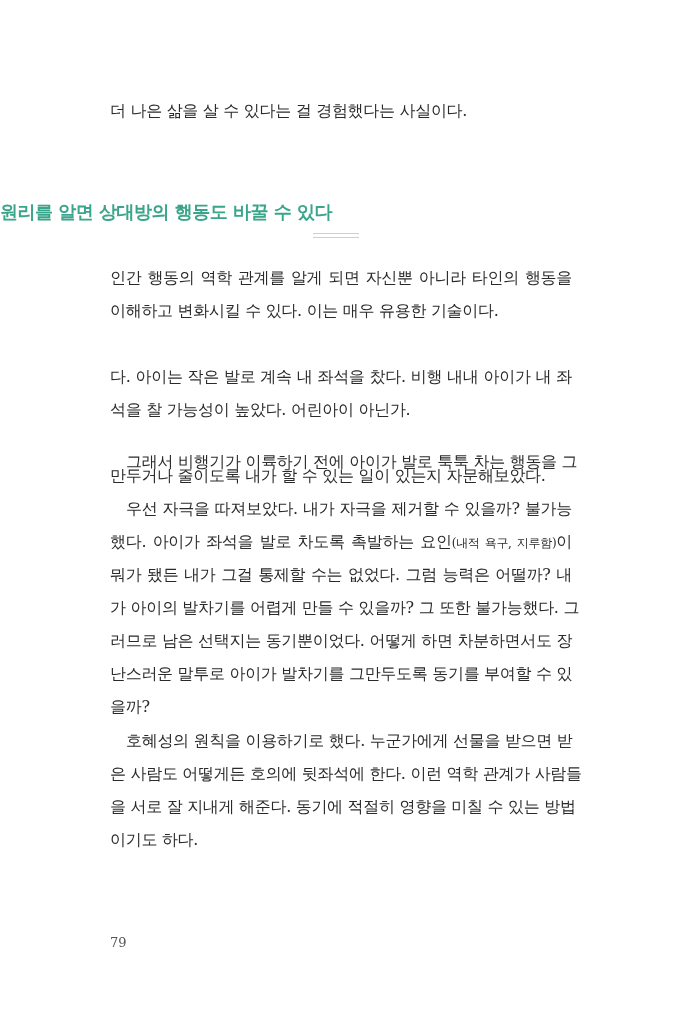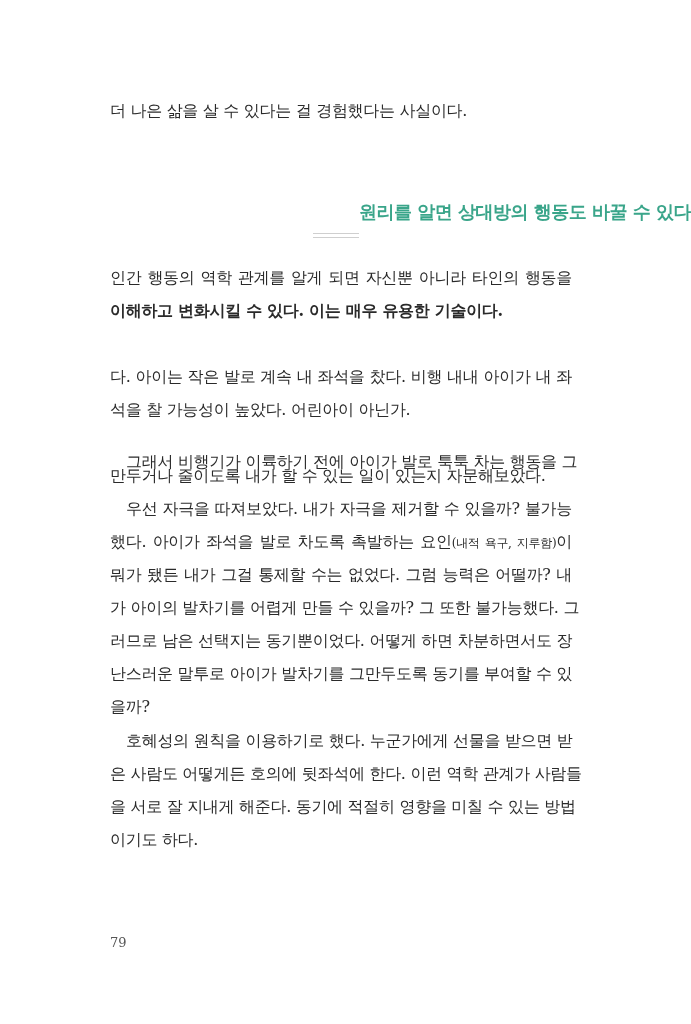--- a/index.html
+++ b/index.html
@@ -32,21 +32,21 @@
   .justify {
     text-align: justify;
     text-align-last: justify;
   }
   .indent { padding-left: 16px; width: 446px; }
   .small { font-size: 12px; }
   .heading {
     position: absolute;
     left: 0; width: 691px;
     top: 200px;
-    text-align: right;
+    text-align: left;
     font-family: "DejaVu Sans", "Liberation Sans", sans-serif;
     font-weight: bold;
     font-size: 18px;
     color: #3aa58a;
     letter-spacing: -0.5px;
   }
   .heading-rule {
     position: absolute;
     left: 313px;
     width: 46px;
@@ -66,21 +66,21 @@
 
 <div class="page">
 
   <div class="line" style="top:101px;">더 나은 삶을 살 수 있다는 걸 경험했다는 사실이다.</div>
 
   <div class="heading">원리를 알면 상대방의 행동도 바꿀 수 있다</div>
   <div class="heading-rule" style="top:233px;"></div>
   <div class="heading-rule" style="top:237px;"></div>
 
   <div class="line justify" style="top:268px;">인간 행동의 역학 관계를 알게 되면 자신뿐 아니라 타인의 행동을</div>
-  <div class="line" style="top:301px;font-weight:bold;">이해하고 변화시킬 수 있다. 이는 매우 유용한 기술이다.</div>
+  <div class="line" style="top:301px;">이해하고 변화시킬 수 있다. 이는 매우 유용한 기술이다.</div>
 
   <div class="line" style="top:400px;">석을 찰 가능성이 높았다. 어린아이 아닌가.</div>
   <div class="line justify" style="top:367px;">다. 아이는 작은 발로 계속 내 좌석을 찼다. 비행 내내 아이가 내 좌</div>
 
   <div class="line justify indent" style="top:452px;">그래서 비행기가 이륙하기 전에 아이가 발로 툭툭 차는 행동을 그</div>
   <div class="line" style="top:466px;">만두거나 줄이도록 내가 할 수 있는 일이 있는지 자문해보았다.</div>
 
   <div class="line justify indent" style="top:499px;">우선 자극을 따져보았다. 내가 자극을 제거할 수 있을까? 불가능</div>
   <div class="line justify" style="top:532px;"><span>했다. 아이가 좌석을 발로 차도록 촉발하는 요인</span><span class="small">(내적 욕구, 지루함)</span><span>이</span></div>
   <div class="line justify" style="top:565px;">뭐가 됐든 내가 그걸 통제할 수는 없었다. 그럼 능력은 어떨까? 내</div>

